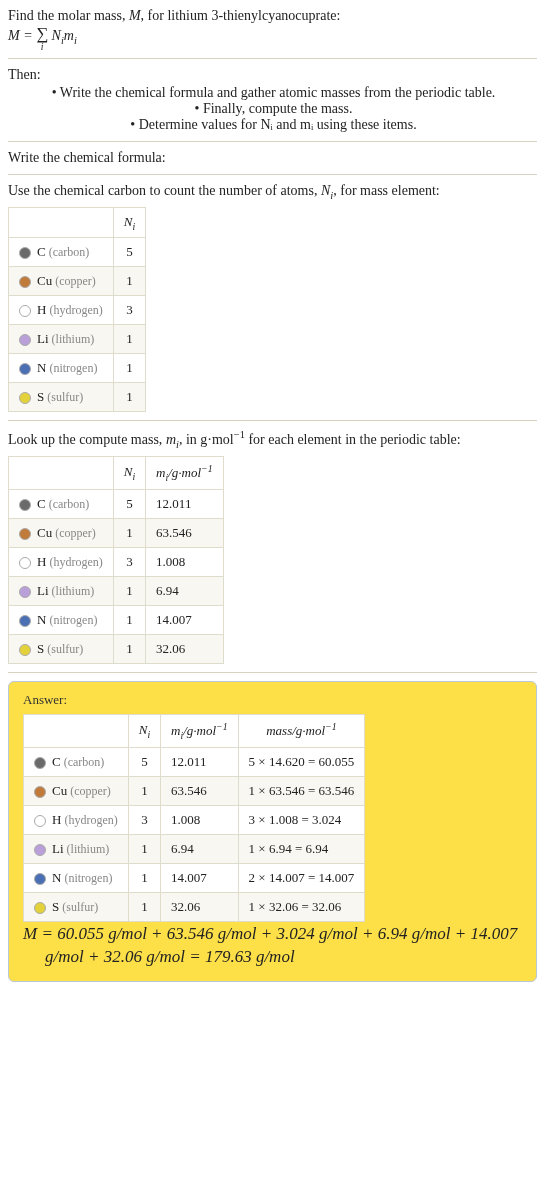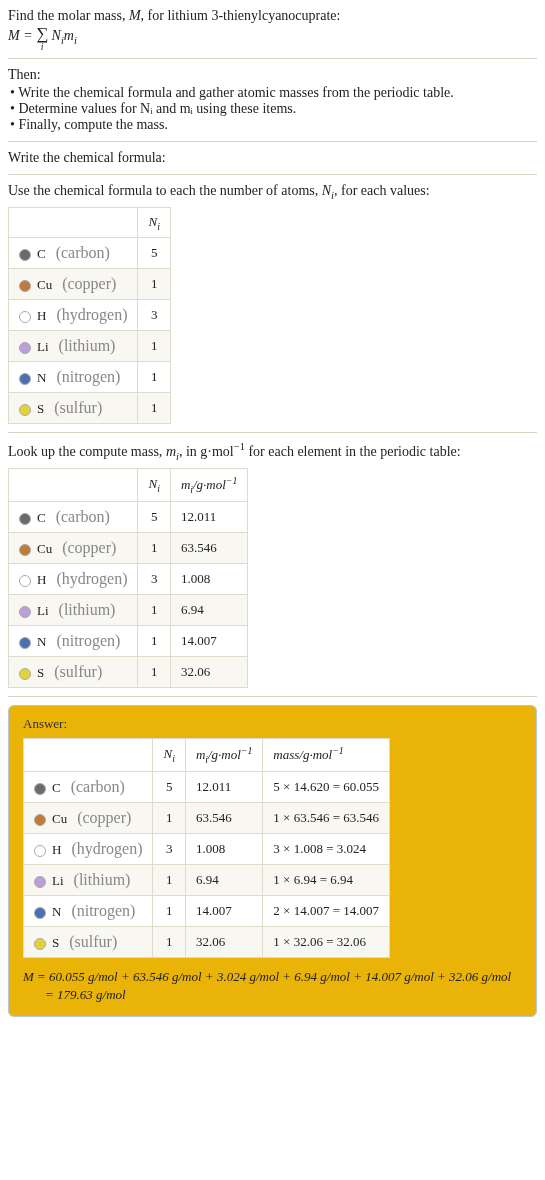--- a/index.html
+++ b/index.html
@@ -21,61 +21,62 @@
   .formula {
     font-style: italic;
     font-family: Georgia, serif;
   }
   .sub { vertical-align: sub; font-size: 0.75em; }
   .sup { vertical-align: super; font-size: 0.75em; }
   .sumline { display: inline-block; vertical-align: middle; }
   .big-sigma { font-size: 1.2em; }
   .sum-sub { display:block; text-align:center; font-size:0.7em; line-height:0.6; }
   
-  .plan-list { margin: 2px 0 0 0; padding: 0; }
+  .plan-list { margin: 2px 0 0 0; padding: 0; text-align: center; }
   .plan-list .item { margin-left: 2px; }
   
   table.data {
     border-collapse: collapse;
     margin-top: 6px;
     background: #fff;
   }
   table.data th, table.data td {
     border: 1px solid #e0dccc;
     padding: 6px 10px;
     font-size: 13px;
     text-align: left;
     white-space: nowrap;
   }
   table.data th {
     font-weight: normal;
     background: #fff;
+    text-align: center;
   }
   table.data td.num { text-align: center; }
   table.data tr:nth-child(even) td { background: #f8f7f2; }
   
   .swatch {
     display: inline-block;
     width: 10px; height: 10px;
     border-radius: 50%;
     border: 1px solid #aaa;
     vertical-align: middle;
     margin-right: 6px;
   }
-  .elname { color: #888; font-size: 16px; margin-left: 6px;}
+  .elname { color: #888; font-size: 12px; margin-left: 0;}
   
   .answer-box {
     border: 1px solid #b8c8d8;
     border-radius: 6px;
     padding: 10px 14px 12px 14px;
-    background: #eab308;
+    background: #fde047;
     margin-top: 6px;
   }
   .answer-label { font-size: 13px; color: #333; margin-bottom: 6px; }
-  .final-m { margin-top: 10px; font-style: italic; font-size: 13px; line-height:1.4; padding-left:22px; text-indent:-22px;}
+  .final-m { font-style: italic; font-size: 17px; line-height:1.4; padding-left:22px; text-indent:-22px;}
   
   .chem-formula { font-family: Georgia, serif; }
   
   .mi-header, .ni-header, .mass-header { font-style: italic; }
   
 </style>
 </head>
 <body>
 
 <div class="section">
@@ -85,36 +86,36 @@
     <span><span>N</span><span class="sub">i</span></span><span><span>m</span><span class="sub">i</span></span>
   </span>
 </div>
 
 <hr class="sep">
 
 <div class="section">
   <div>Then:</div>
   <div class="plan-list">
     <div class="item">• Write the chemical formula and gather atomic masses from the periodic table.</div>
+    <div class="item">• Finally, compute the mass.</div>
     <div class="item">• Determine values for Nᵢ and mᵢ using these items.</div>
-    <div class="item">• Finally, compute the mass.</div>
   </div>
 </div>
 
 <hr class="sep">
 
 <div class="section">
   <div>Write the chemical formula:</div>
 </div>
 
 <hr class="sep">
 
 <div class="section">
   <div>
-    <span>Use the chemical formula to each the number of atoms, </span><span class="formula"><span>N</span><span class="sub">i</span></span><span>, for each values:</span>
+    <span>Use the chemical carbon to count the number of atoms, </span><span class="formula"><span>N</span><span class="sub">i</span></span><span>, for mass element:</span>
   </div>
   <table class="data">
     <tbody>
         <tr>
       <th></th>
       <th class="ni-header"><span>N</span><span class="sub">i</span></th>
     </tr>
     </tbody>
       <tbody id="t1">
         <tr>

